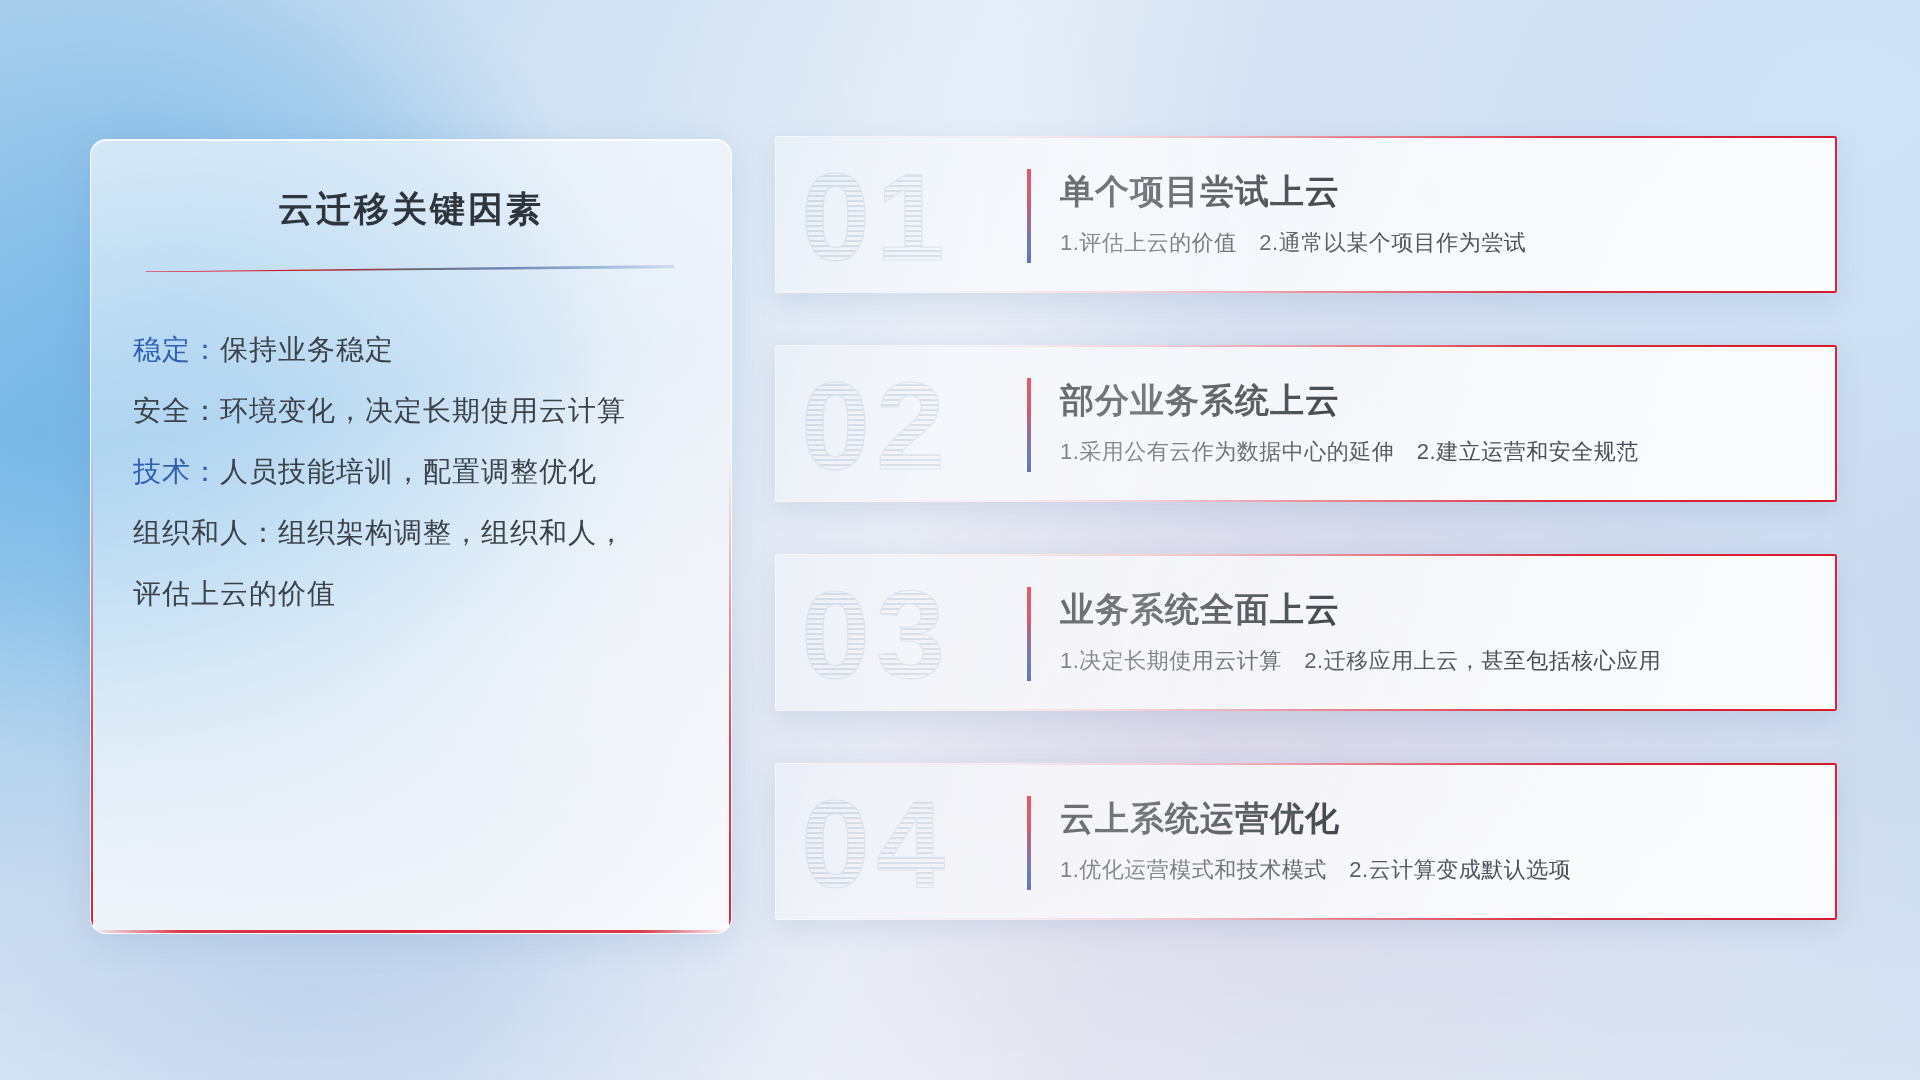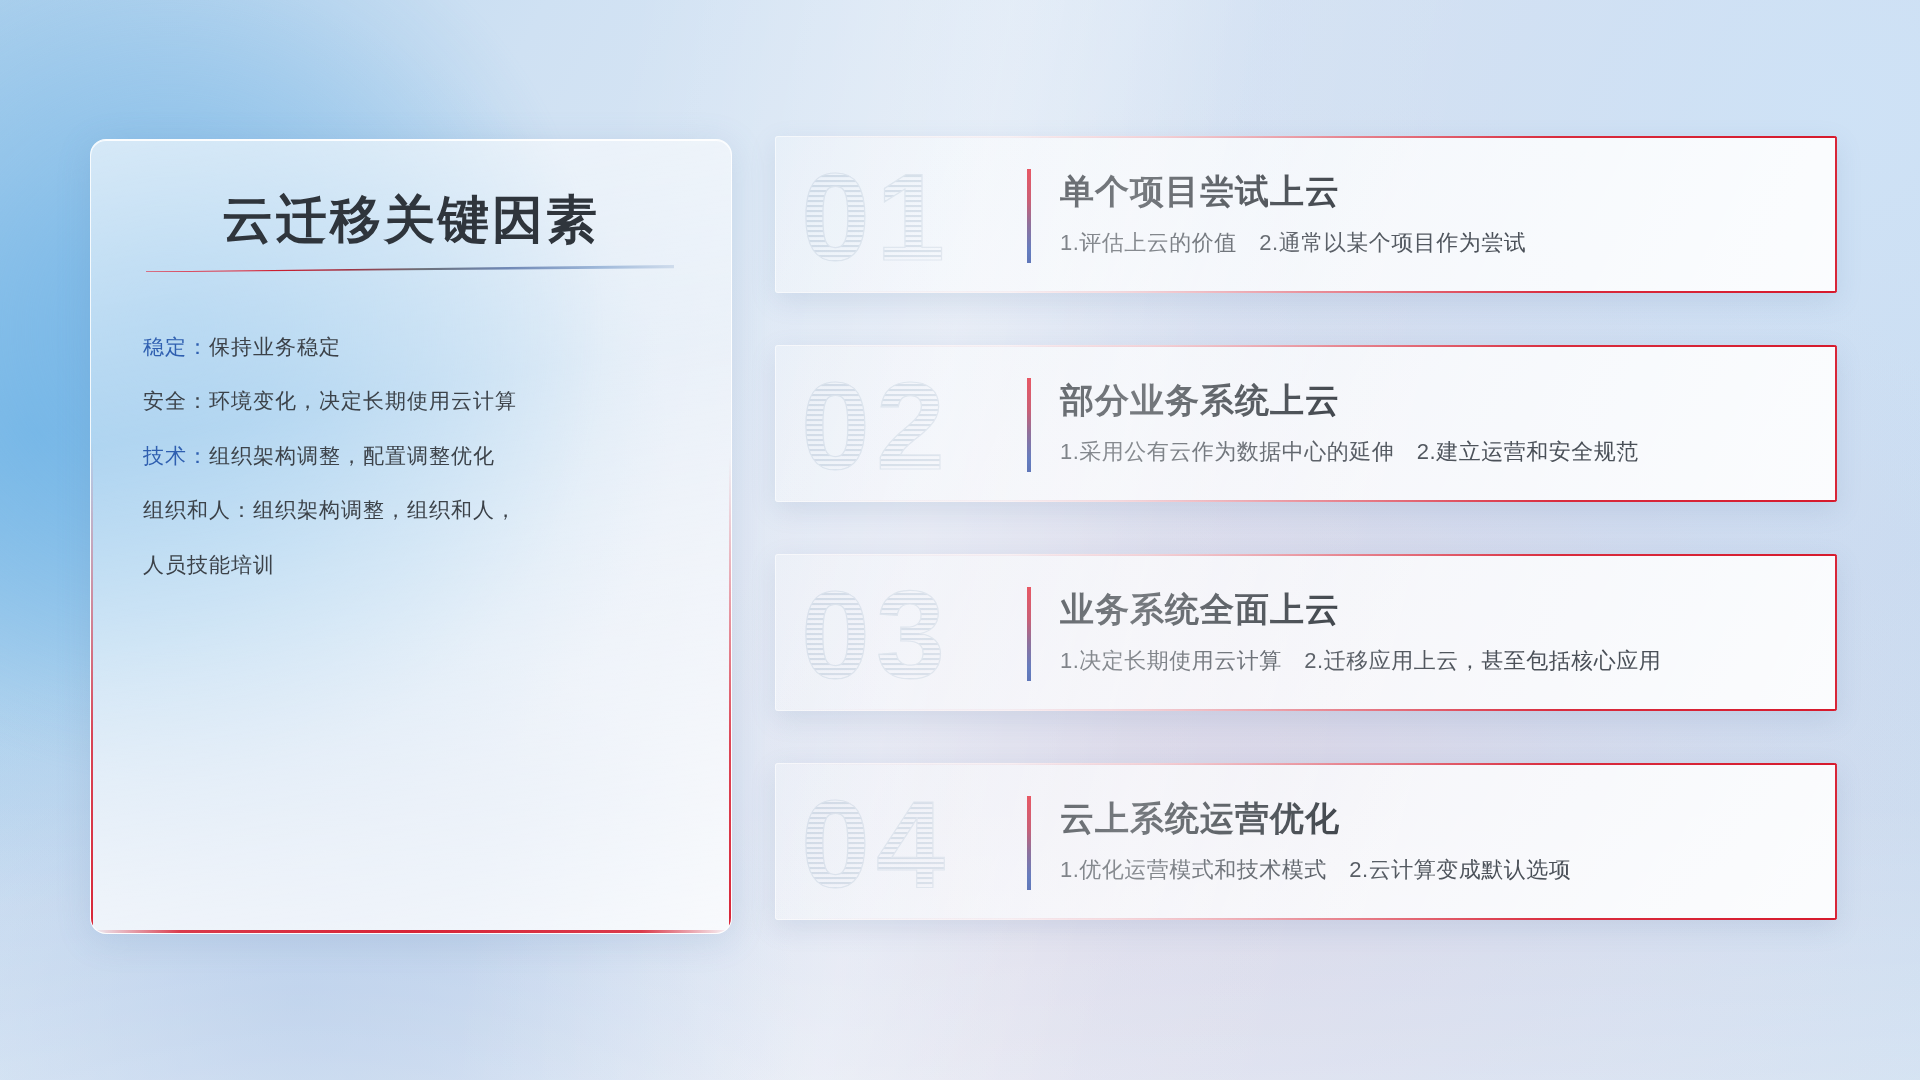--- a/index.html
+++ b/index.html
@@ -83,48 +83,47 @@
     right: 0; top: 40%; bottom: 0;
     width: 2px;
     background: linear-gradient(180deg, rgba(214,26,45,0.0) 0%, rgba(214,26,45,0.8) 60%, rgba(214,26,45,0.95) 100%);
   }
 
   #panel-title {
     position: absolute;
     left: 0; right: 0;
     top: 46px;
     text-align: center;
-    font-size: 51px;
+    font-size: 35px;
     font-weight: bold;
     letter-spacing: 3px;
     color: #2f353c;
   }
   #panel-divider {
     position: absolute;
     left: 55px;
     top: 125px;
     width: 528px;
     height: 7px;
   }
   #panel-divider svg { display: block; }
 
   #panel-list {
     position: absolute;
     left: 42px;
     right: 28px;
     top: 196px;
   }
   .panel-item {
-    font-size: 21px;
+    font-size: 28px;
     line-height: 1.0;
     color: #3c4249;
     margin-bottom: 33px;
     letter-spacing: 1px;
     white-space: nowrap;
-    margin-left: 10px;
   }
   .panel-item .lbl-blue { color: #2f5fb0; }
   .panel-item .lbl-dark { color: #3c4249; font-family: Liberation Serif, serif; }
 
   
   #cards {
     position: absolute;
     left: 775px;
     top: 136px;
     width: 1062px;
@@ -229,27 +228,27 @@
   </div>
 
   <div id="panel-list">
     <div class="panel-item">
       <span class="lbl-blue">稳定：</span><span>保持业务稳定</span>
     </div>
     <div class="panel-item">
       <span class="lbl-dark">安全：</span><span>环境变化，决定长期使用云计算</span>
     </div>
     <div class="panel-item">
-      <span class="lbl-blue">技术：</span><span>组织架构调整，配置调整优化</span>
+      <span class="lbl-blue">技术：</span><span>人员技能培训，配置调整优化</span>
     </div>
     <div class="panel-item">
       <span class="lbl-dark">组织和人：</span><span>组织架构调整，组织和人，</span>
     </div>
     <div class="panel-item">
-      <span>人员技能培训</span>
+      <span>评估上云的价值</span>
     </div>
   </div>
 
   <div id="left-panel-accent-left"></div>
   <div id="left-panel-accent-right"></div>
   <div id="left-panel-accent"></div>
 </div>
 
 <div id="cards">
 

